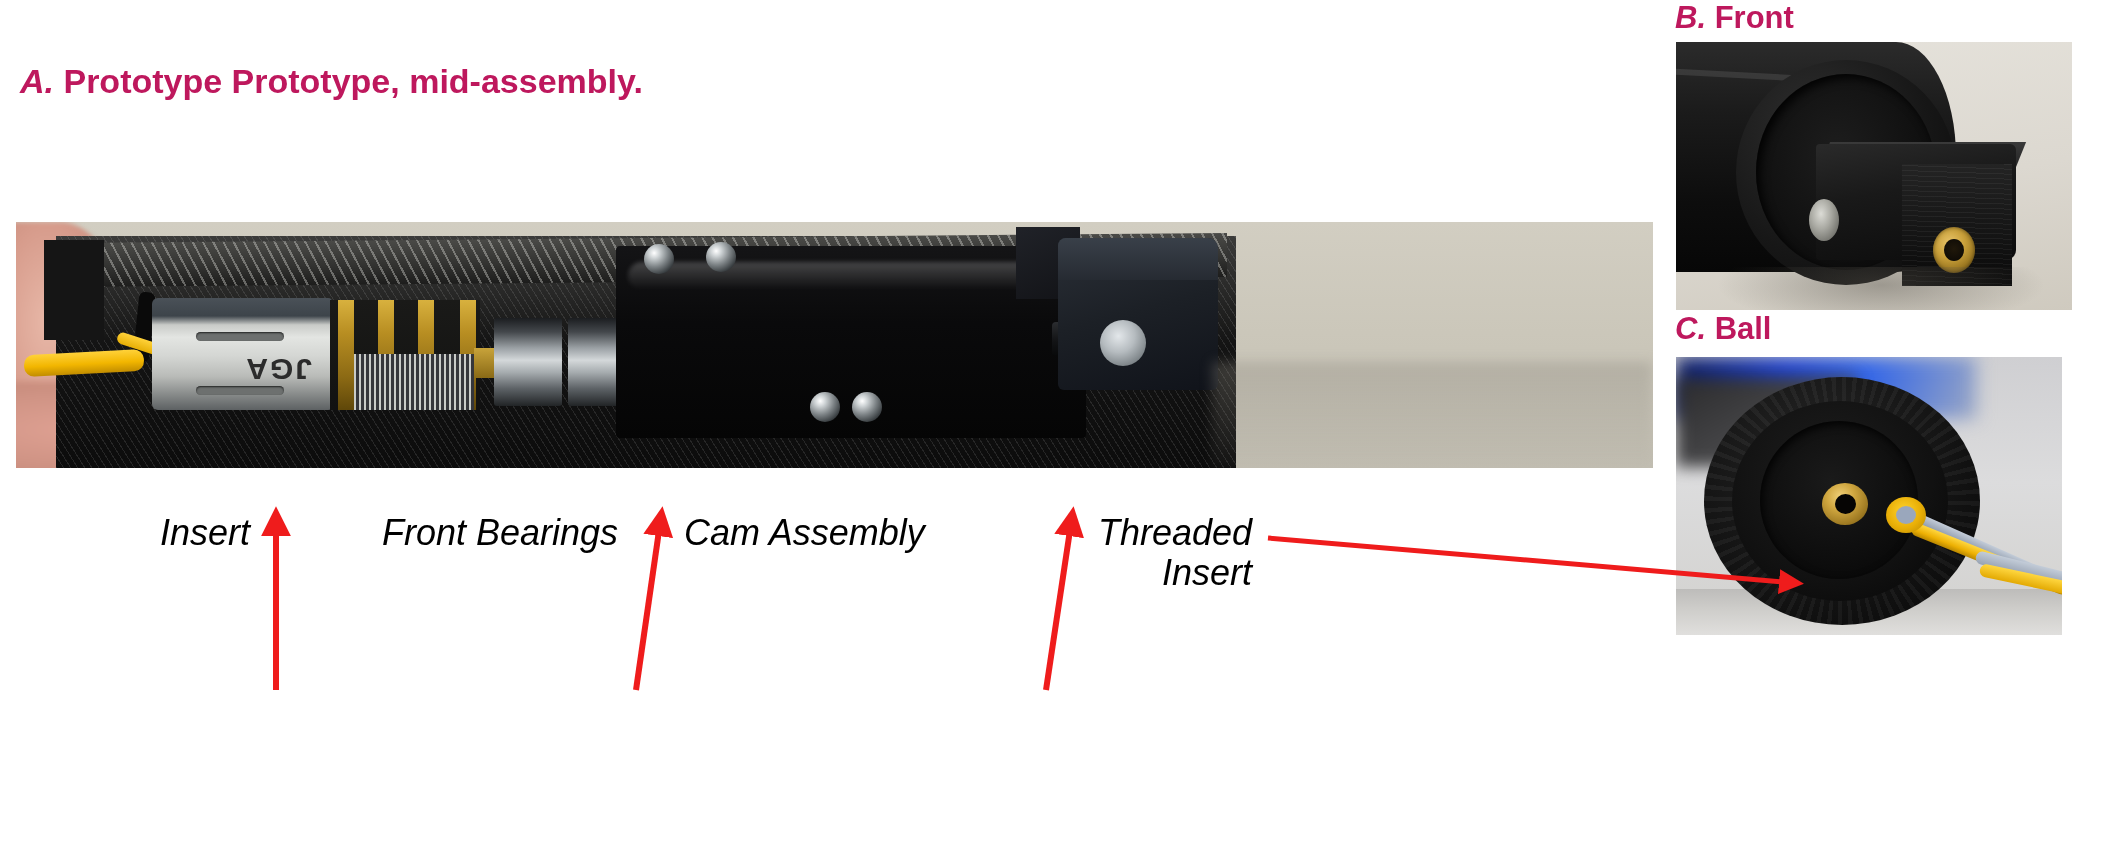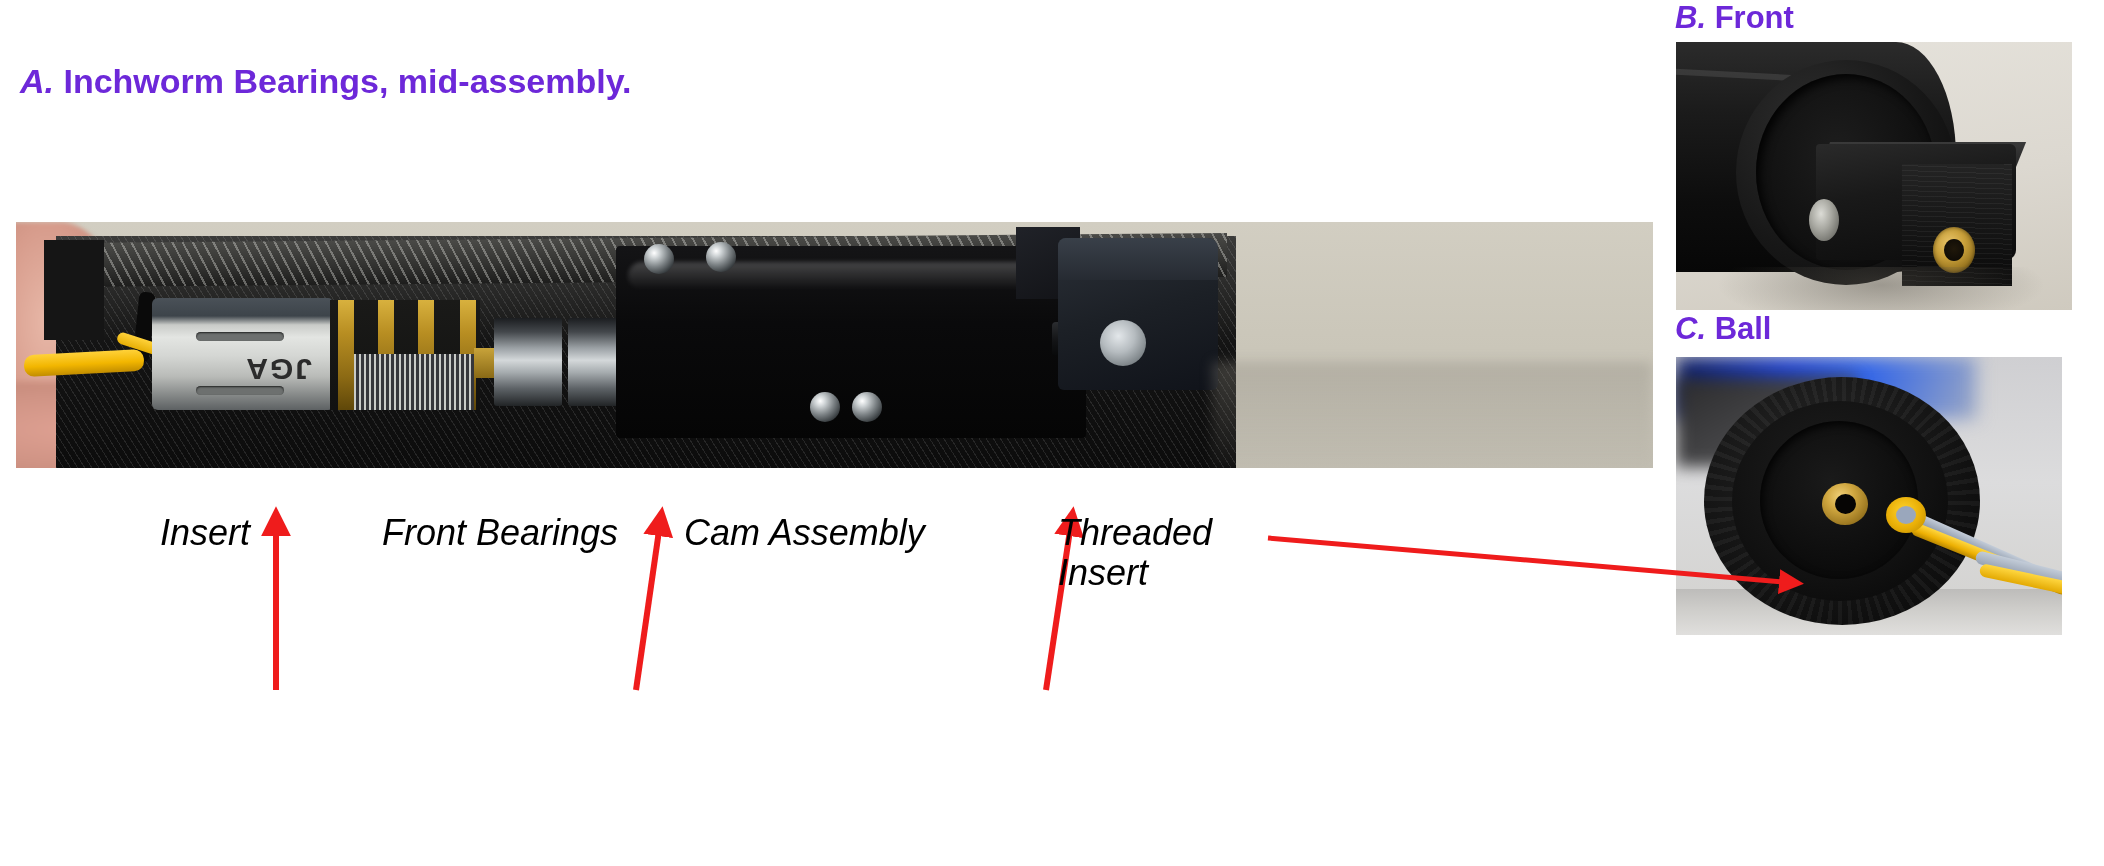--- a/index.html
+++ b/index.html
@@ -11,21 +11,21 @@
     width: 2104px; height: 866px;
     position: relative;
     font-family: "Liberation Sans", sans-serif;
     overflow: hidden;
   }
 
   
   .caption {
     position: absolute;
     font-weight: bold;
-    color: #6d28d9;
+    color: #be185d;
     white-space: nowrap;
     line-height: 1;
   }
   .caption .letter { font-style: italic; }
   .caption .title  { font-style: normal; }
 
   #caption-a { left: 20px; top: 64px;  font-size: 34px; }
   #caption-b { left: 1675px; top: 2px;  font-size: 31px; }
   #caption-c { left: 1675px; top: 313px; font-size: 31px; }
 
@@ -36,21 +36,21 @@
     font-size: 36px;
     color: #000;
     white-space: nowrap;
     line-height: 1.12;
   }
   #label-motor        { left: 160px;  top: 513px; }
   #label-ball-bearings{ left: 382px;  top: 513px; }
   #label-cam-assembly { left: 684px;  top: 513px; }
   #label-threaded-insert {
     left: 1058px; top: 513px;
-    text-align: left; width: 194px;
+    text-align: right; width: 194px;
     white-space: normal;
   }
 
   
   .arrow-layer {
     position: absolute; left: 0; top: 0;
     width: 2104px; height: 866px;
     pointer-events: none;
   }
 
@@ -447,21 +447,21 @@
     </marker>
   </defs>
   <line x1="276" y1="690" x2="276" y2="517" stroke="#ef1c1c" stroke-width="6" marker-end="url(#ah)"></line>
   <line x1="636" y1="690" x2="661" y2="517" stroke="#ef1c1c" stroke-width="6" marker-end="url(#ah)"></line>
   <line x1="1046" y1="690" x2="1072" y2="517" stroke="#ef1c1c" stroke-width="6" marker-end="url(#ah)"></line>
   <line x1="1268" y1="538" x2="1795" y2="583" stroke="#ef1c1c" stroke-width="5" marker-end="url(#ah)"></line>
 </svg>
 
 <div class="caption" id="caption-a">
   <span class="letter">A.</span>
-  <span class="title">Inchworm Bearings, mid-assembly.</span>
+  <span class="title">Prototype Prototype, mid-assembly.</span>
 </div>
 
 <div class="caption" id="caption-b">
   <span class="letter">B.</span>
   <span class="title">Front</span>
 </div>
 
 <div class="caption" id="caption-c">
   <span class="letter">C.</span>
   <span class="title">Ball</span>

